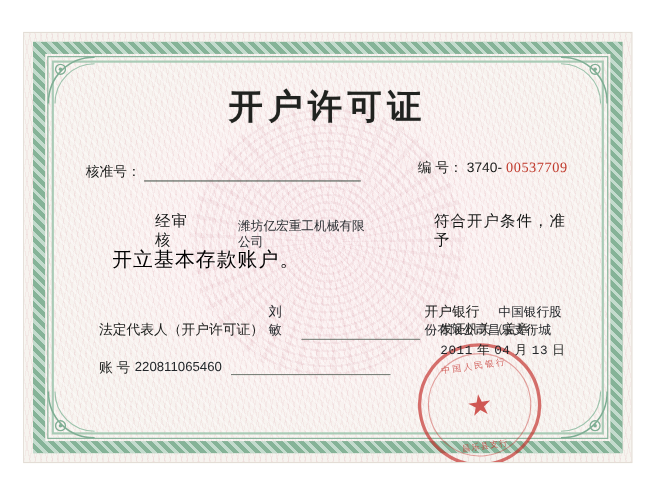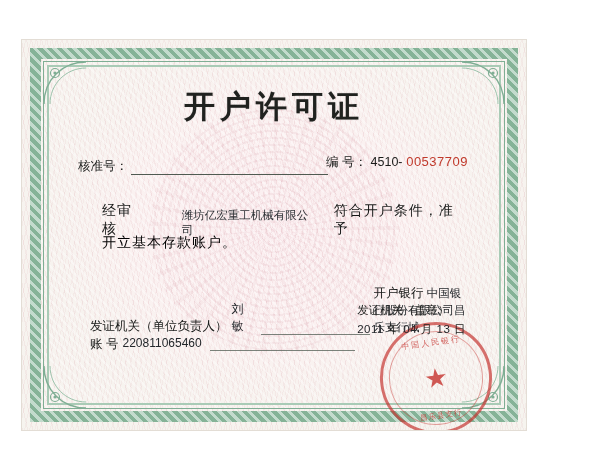--- a/index.html
+++ b/index.html
@@ -16,22 +16,22 @@
   #page {
     position: relative;
     width: 600px;
     height: 450px;
     background: #ffffff;
   }
   
   .cert {
     position: absolute;
     left: 22px;
-    top: 40px;
-    width: 504px;
+    top: 30px;
+    width: 552px;
     height: 390px;
     background:
       radial-gradient(ellipse at 50% 48%, #fbeef0 0%, #fbf1f1 35%, #f7f3ef 62%, #f6f4ef 100%);
     box-shadow: 0 0 0 1px #e3ddd5;
     overflow: hidden;
   }
   
   .cert:before {
     content: "";
     position: absolute;
@@ -179,21 +179,21 @@
   .line-serial {
     position: absolute;
     right: 20px;
     top: 80px;
     font-size: 13px;
     color: #1a1c1a;
     white-space: nowrap;
   }
   .serial-red {
     color: #c0392b;
-    font-family: Liberation Sans, sans-serif;
+    font-family: Liberation Serif, serif;
     font-size: 13px;
     letter-spacing: .5px;
   }
 
   
   .line-b1 {
     position: absolute;
     left: 42px;
     top: 128px;
     right: 20px;
@@ -204,28 +204,29 @@
     flex: 1;
     border-bottom: 1px solid #5a655c;
     height: 14px;
     margin: 0 6px;
     opacity: .8;
   }
   .line-b2 {
     position: absolute;
     left: 42px;
     top: 160px;
-    font-size: 14px;
+    font-size: 18px;
     letter-spacing: 1px;
     text-align: right;
   }
   .b-strong {
     font-size: 14px;
     letter-spacing: 1px;
     color: #161817;
+    margin-left: 39px;
   }
   .b-val {
     font-size: 11.5px;
     color: #2b2f33;
     padding: 0 3px;
     margin-left: 32px;
   }
 
   
   .line-rep {
@@ -247,21 +248,21 @@
     margin-left: auto;
     text-align: left;
     line-height: 1.45;
     font-size: 11.5px;
     color: #23272b;
     max-width: 190px;
   }
   .bank-lbl {
     font-size: 12.5px;
     color: #161817;
-    margin-right: 0;
+    margin-right: 14px;
     white-space: nowrap;
   }
   .rep-wrap { display: flex; align-items: flex-end; }
 
   
   .line-acct {
     position: absolute;
     left: 30px;
     top: 262px;
     width: 265px;
@@ -285,21 +286,21 @@
     font-size: 11.5px;
     color: #1c1e1c;
     line-height: 1.7;
   }
   .date-line {
     font-size: 11.5px;
     letter-spacing: .5px;
     color: #1c1e1c;
   }
   .date-line .d {
-    font-family: Liberation Sans, sans-serif;
+    font-family: Liberation Mono, monospace;
     color: #24272b;
   }
 
   
   .seal {
     position: absolute;
     left: 320px;
     top: 248px;
     width: 106px;
     height: 106px;
@@ -391,36 +392,36 @@
 
       <div class="title">开户许可证</div>
 
       <div class="row line-approval">
         <span class="lbl">核准号：</span>
         <span class="approval-rule"></span>
       </div>
 
       <div class="line-serial">
         <span class="lbl">编 号：</span>
-        <span class="lbl">4510-</span>
+        <span class="lbl">3740-</span>
         <span class="serial-red">00537709</span>
       </div>
 
       <div class="line-b1">
         <span class="b-strong">经审核</span>
         <span class="b-val">潍坊亿宏重工机械有限公司</span>
         <span class="seg-rule"></span>
         <span class="b-strong">符合开户条件，准予</span>
       </div>
 
       <div class="line-b2">开立基本存款账户。</div>
 
       <div class="line-rep">
         <span class="rep-wrap">
-          <span class="lbl">发证机关（单位负责人）</span>
+          <span class="lbl">法定代表人（开户许可证）</span>
           <span class="val">刘敏</span>
           <span class="rep-rule"></span>
         </span>
         <span class="bank-block">
           <span class="bank-lbl">开户银行</span>
           <span>中国银行股份有限公司昌乐支行城</span>
         </span>
       </div>
 
       <div class="line-acct">

